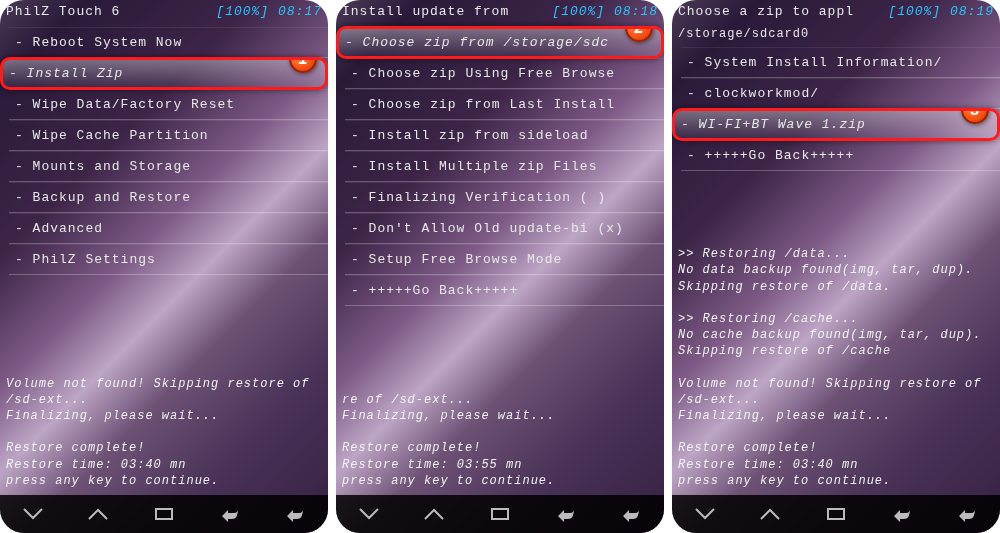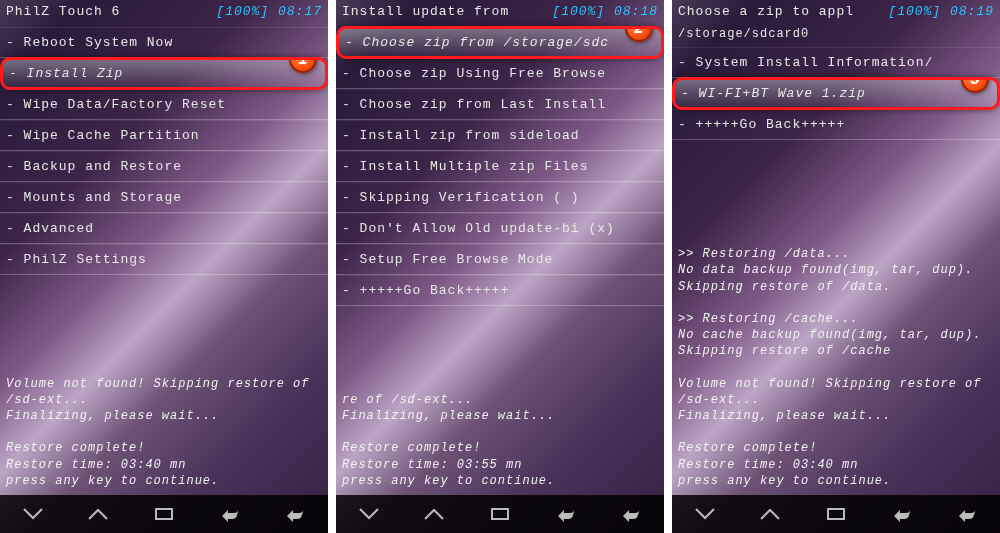--- a/index.html
+++ b/index.html
@@ -15,20 +15,21 @@
     .screen {
       flex: 1;
       height: 533px;
       position: relative;
       background: linear-gradient(135deg, #4a3a56 0%, #2a1a3a 10%, #3d2548 30%, #7d5a85 45%, #bda5c5 55%, #6d5275 65%, #4a3258 80%, #352042 100%);
       display: flex;
       flex-direction: column;
       overflow: hidden;
       font-size: 13px;
       color: #e8e8e8;
+      border-radius: 24px;
     }
     .header {
       display: flex;
       justify-content: space-between;
       padding: 4px 6px 8px 6px;
       font-size: 13px;
       white-space: nowrap;
       overflow: hidden;
     }
     .title { color: #e8e8e8; overflow: hidden; }
@@ -41,20 +42,21 @@
     .menu { flex: 0 0 auto; }
     .menu-item {
       border-bottom: 1px solid rgba(255,255,255,0.25);
       border-top: 1px solid rgba(255,255,255,0.08);
       padding: 7px 6px;
       color: #e8e8e8;
       position: relative;
       white-space: nowrap;
       overflow: hidden;
       font-size: 13px;
+      margin-left: 9px;
     }
     .menu-item.highlighted {
       border: 3px solid #ff1b1b;
       border-radius: 10px;
       background: linear-gradient(to bottom, rgba(255,255,255,0.35), rgba(255,255,255,0.05));
       box-shadow: 0 0 6px rgba(0,0,0,0.5);
       padding: 6px 6px;
       margin: -1px 0;
       z-index: 2;
       font-style: italic;
@@ -118,22 +120,22 @@
     </span>
   </div>
   <div class="menu">
     <div class="menu-item">- Reboot System Now</div>
     <div class="menu-item highlighted">
       <span class="badge">1</span>
       <span>- Install Zip</span>
     </div>
     <div class="menu-item">- Wipe Data/Factory Reset</div>
     <div class="menu-item">- Wipe Cache Partition</div>
+    <div class="menu-item">- Mounts and Storage</div>
     <div class="menu-item">- Backup and Restore</div>
-    <div class="menu-item">- Mounts and Storage</div>
     <div class="menu-item">- Advanced</div>
     <div class="menu-item">- PhilZ Settings</div>
   </div>
   <div class="console">Volume not found! Skipping restore of /sd-ext...
 Finalizing, please wait...
 
 Restore complete!
 Restore time: 03:40 mn
 press any key to continue.</div>
   <div class="navbar">
@@ -175,21 +177,21 @@
   </div>
   <div class="menu">
     <div class="menu-item highlighted">
       <span class="badge">2</span>
       <span>- Choose zip from /storage/sdc</span>
     </div>
     <div class="menu-item">- Choose zip Using Free Browse</div>
     <div class="menu-item">- Choose zip from Last Install</div>
     <div class="menu-item">- Install zip from sideload</div>
     <div class="menu-item">- Install Multiple zip Files</div>
-    <div class="menu-item">- Skipping Verification   ( )</div>
+    <div class="menu-item">- Finalizing Verification   ( )</div>
     <div class="menu-item">- Don't Allow Old update-bi (x)</div>
     <div class="menu-item">- Setup Free Browse Mode</div>
     <div class="menu-item">- +++++Go Back+++++</div>
   </div>
   <div class="console">re of /sd-ext...
 Finalizing, please wait...
 
 Restore complete!
 Restore time: 03:55 mn
 press any key to continue.</div>
@@ -226,20 +228,21 @@
   <div class="header">
     <span class="title">Choose a zip to appl</span>
     <span class="status">
       <span>[100%]</span>
       <span>08:19</span>
     </span>
   </div>
   <div class="path-line">/storage/sdcard0</div>
   <div class="menu">
     <div class="menu-item">- System Install Information/</div>
+    <div class="menu-item">- clockworkmod/</div>
     <div class="menu-item highlighted">
       <span class="badge">3</span>
       <span>- WI-FI+BT Wave 1.zip</span>
     </div>
     <div class="menu-item">- +++++Go Back+++++</div>
   </div>
   <div class="console">&gt;&gt; Restoring /data...
 No data backup found(img, tar, dup). Skipping restore of /data.
 
 &gt;&gt; Restoring /cache...

